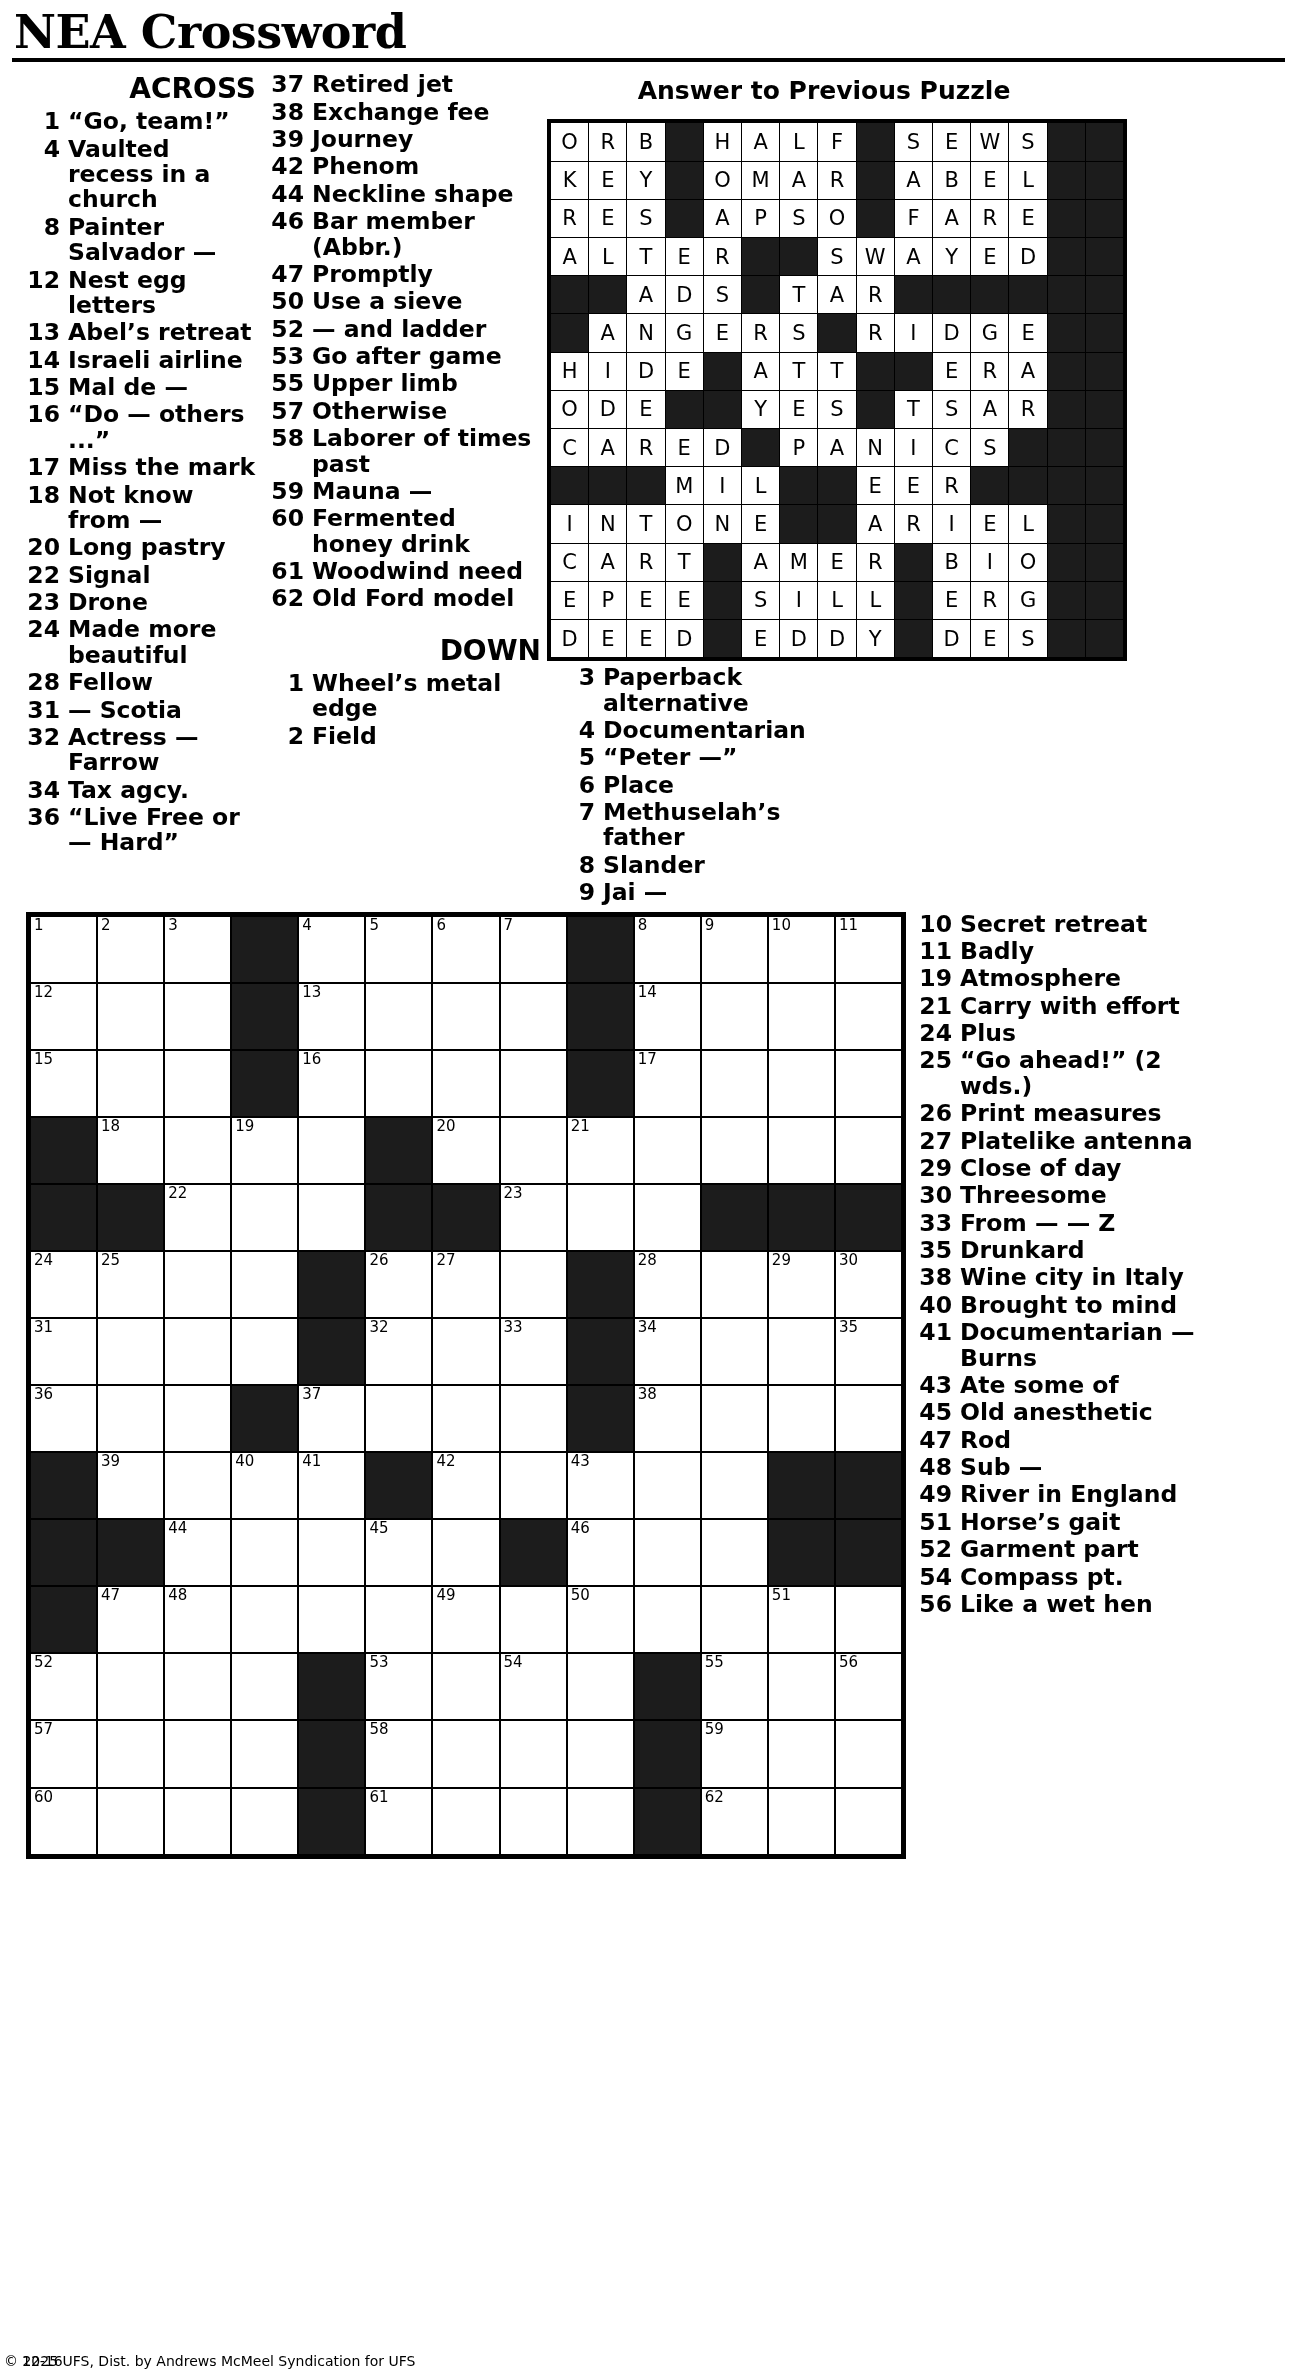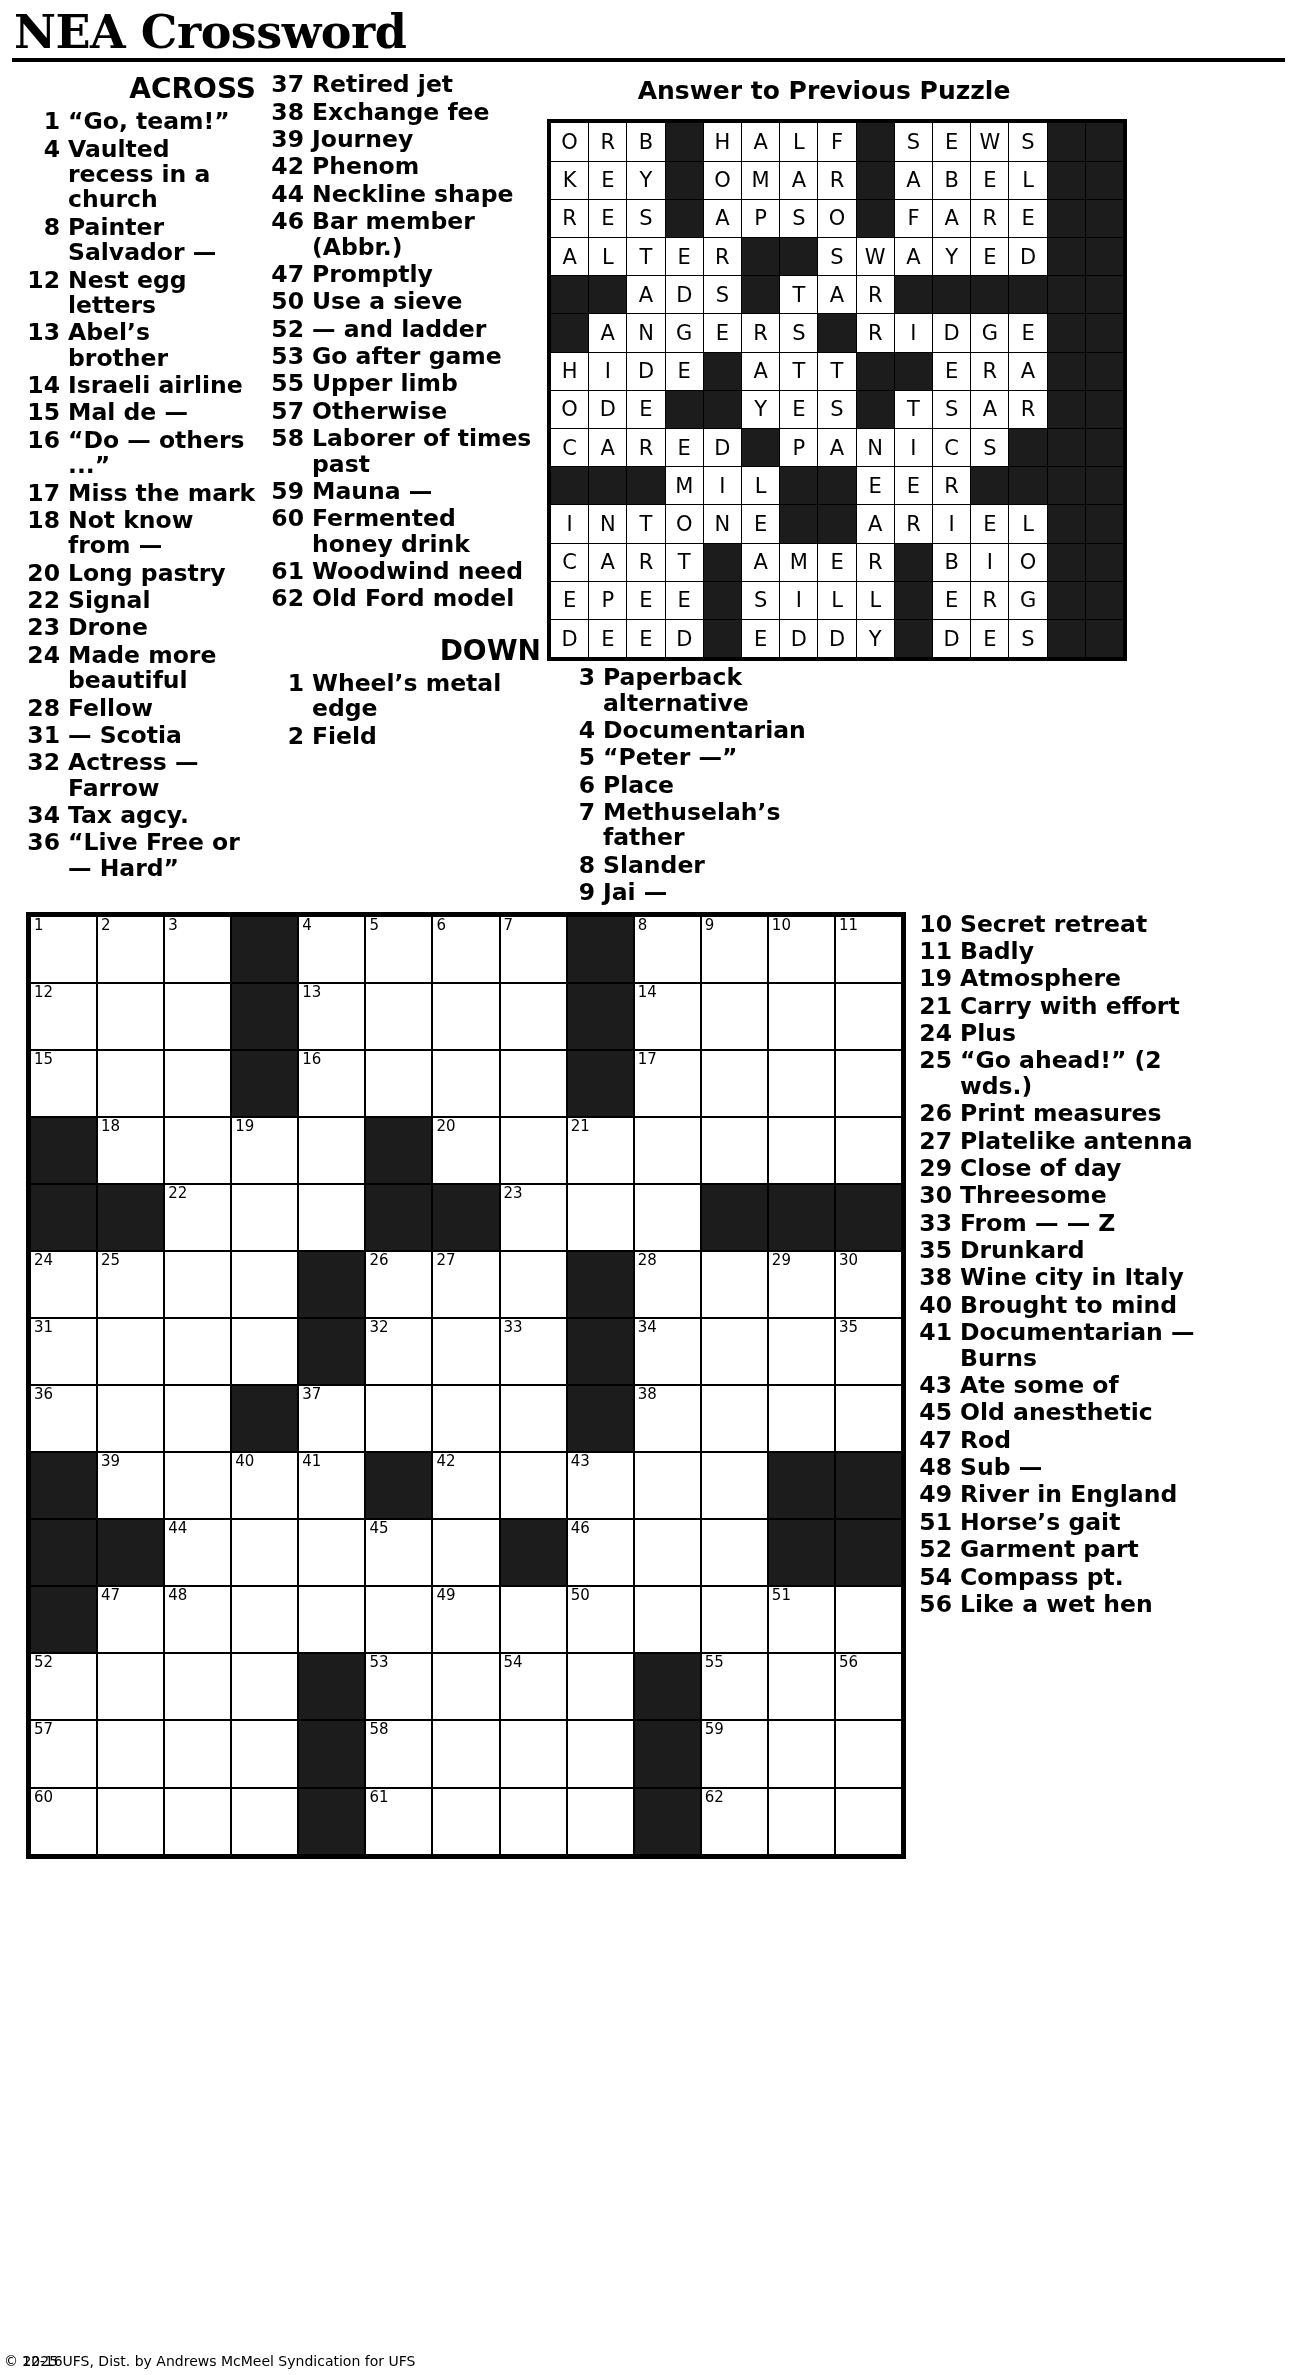--- a/index.html
+++ b/index.html
@@ -219,21 +219,21 @@
           <li>
             <span class="num">8</span>
             <span class="txt">Painter Salvador —</span>
           </li>
           <li>
             <span class="num">12</span>
             <span class="txt">Nest egg letters</span>
           </li>
           <li>
             <span class="num">13</span>
-            <span class="txt">Abel’s brother</span>
+            <span class="txt">Abel’s retreat</span>
           </li>
           <li>
             <span class="num">14</span>
             <span class="txt">Israeli airline</span>
           </li>
           <li>
             <span class="num">15</span>
             <span class="txt">Mal de —</span>
           </li>
           <li>

